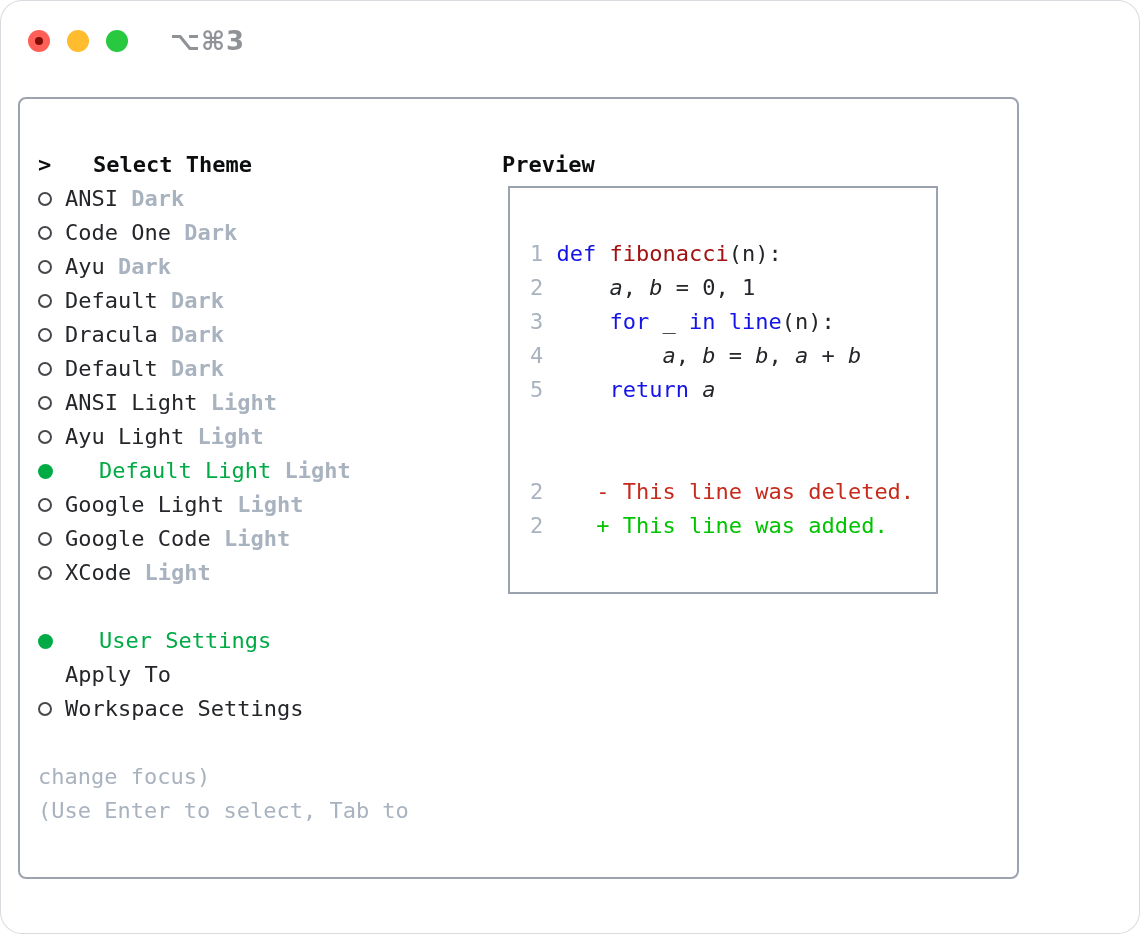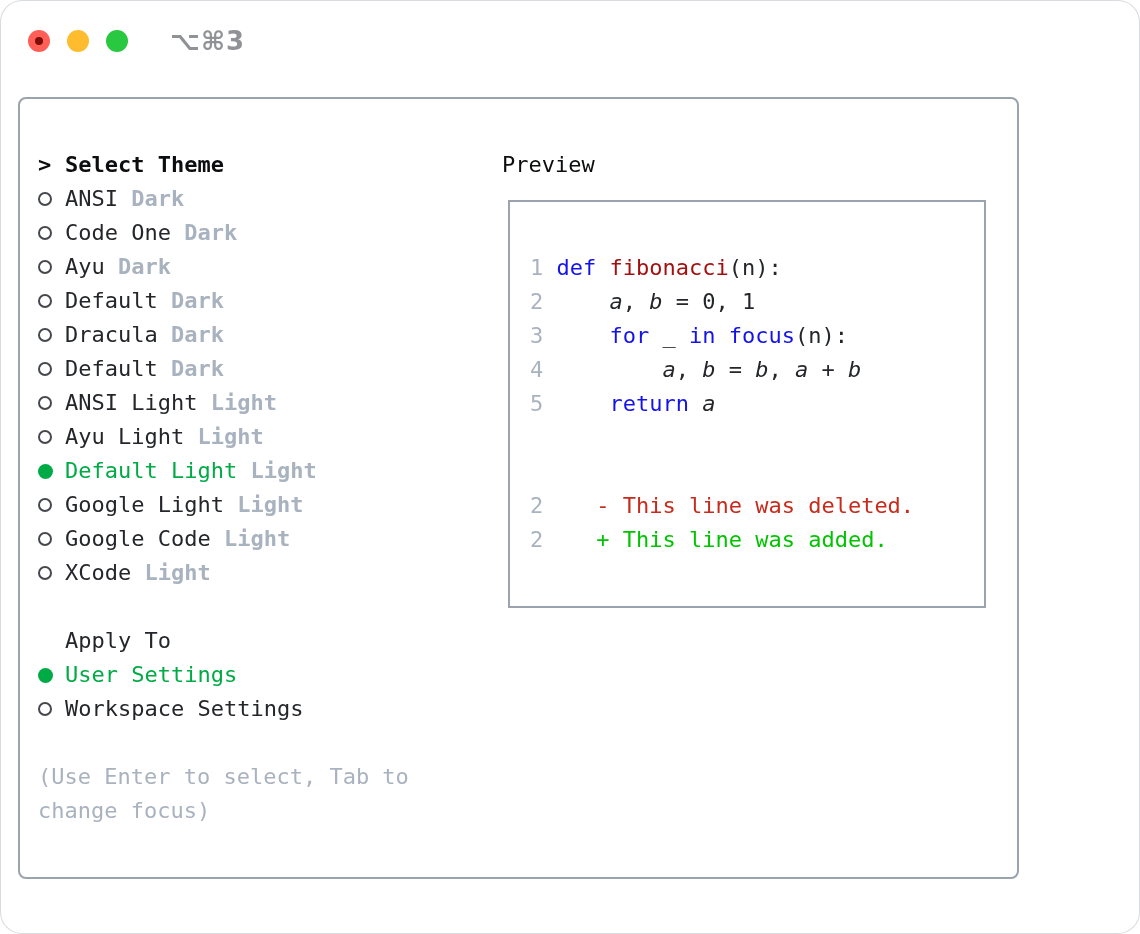--- a/index.html
+++ b/index.html
@@ -24,29 +24,29 @@
     position:absolute;left:18px;top:97px;width:997px;height:778px;
     border:2px solid var(--border-gray);border-radius:8px;background:#fff;
   }
   
   .left-col{position:absolute;left:18px;top:49px;font-size:22px;line-height:34px;color:var(--text-dark);}
   .tui-row{display:flex;height:34px;white-space:pre;}
   .tui-row .marker{width:27px;flex:0 0 27px;position:relative;}
   .radio{position:absolute;left:0;top:10px;width:14px;height:14px;border-radius:50%;box-sizing:border-box;border:2px solid #45484d;}
   .radio.on{border:none;background:var(--accent-green);width:15px;height:15px;top:9.5px;}
   .prompt{font-weight:bold;color:#0c0d0e;}
-  .hdr{font-weight:bold;color:#0c0d0e;}
-  .sel-name{color:var(--accent-green);}
+  .hdr{font-weight:bold;color:#0c0d0e;margin-left:28px;}
+  .sel-name{color:var(--accent-green);margin-left:34px;}
   .suffix{color:var(--muted-gray);font-weight:bold;}
   .spacer{height:34px;}
   .help-line{height:34px;white-space:pre;color:var(--muted-gray);}
   
-  .preview-title{position:absolute;left:482px;top:49px;font-size:22px;line-height:34px;font-weight:normal;color:#0c0d0e;}
+  .preview-title{position:absolute;left:482px;top:49px;font-size:22px;line-height:34px;font-weight:bold;color:#0c0d0e;}
   .preview-box{
-    position:absolute;left:488px;top:101px;width:478px;height:408px;
+    position:absolute;left:488px;top:87px;width:430px;height:408px;
     border:2px solid var(--border-gray);box-sizing:border-box;
     padding:15px 0 8px 20px;overflow:hidden;
   }
   .pv-line{height:34px;line-height:34px;font-size:22px;white-space:pre;color:var(--text-dark);}
   .ln{color:var(--muted-gray);}
   .kw{color:var(--keyword-blue);}
   .fn{color:var(--function-red);}
   .var{font-style:italic;}
   .pl{}
   .ctx{color:var(--context-gray);}
@@ -77,35 +77,35 @@
         <div class="tui-row"><span class="marker"><span class="radio"></span></span><span>Default</span><span class="suffix"> Dark</span></div>
         <div class="tui-row"><span class="marker"><span class="radio"></span></span><span>Dracula</span><span class="suffix"> Dark</span></div>
         <div class="tui-row"><span class="marker"><span class="radio"></span></span><span>Default</span><span class="suffix"> Dark</span></div>
         <div class="tui-row"><span class="marker"><span class="radio"></span></span><span>ANSI Light</span><span class="suffix"> Light</span></div>
         <div class="tui-row"><span class="marker"><span class="radio"></span></span><span>Ayu Light</span><span class="suffix"> Light</span></div>
         <div class="tui-row"><span class="marker"><span class="radio on"></span></span><span class="sel-name">Default Light</span><span class="suffix"> Light</span></div>
         <div class="tui-row"><span class="marker"><span class="radio"></span></span><span>Google Light</span><span class="suffix"> Light</span></div>
         <div class="tui-row"><span class="marker"><span class="radio"></span></span><span>Google Code</span><span class="suffix"> Light</span></div>
         <div class="tui-row"><span class="marker"><span class="radio"></span></span><span>XCode</span><span class="suffix"> Light</span></div>
         <div class="spacer"></div>
+        <div class="tui-row"><span class="marker"><span class="radio on"></span></span><span class="sel-name">User Settings</span></div>
         <div class="tui-row"><span class="marker"></span><span>Apply To</span></div>
-        <div class="tui-row"><span class="marker"><span class="radio on"></span></span><span class="sel-name">User Settings</span></div>
         <div class="tui-row"><span class="marker"><span class="radio"></span></span><span>Workspace Settings</span></div>
         <div class="spacer"></div>
+        <div class="help-line">change focus)</div>
         <div class="help-line">(Use Enter to select, Tab to</div>
-        <div class="help-line">change focus)</div>
       </div>
 
     <div class="preview-title">Preview</div>
 
     <div class="preview-box" id="preview-box">
         <div class="pv-line"><span class="ln"></span></div>
         <div class="pv-line"><span class="ln">1</span><span class="pl"> </span><span class="kw">def</span><span class="pl"> </span><span class="fn">fibonacci</span><span class="pl">(n):</span></div>
         <div class="pv-line"><span class="ln">2</span><span class="pl">     </span><span class="var">a</span><span class="pl">, </span><span class="var">b</span><span class="pl"> = 0, 1</span></div>
-        <div class="pv-line"><span class="ln">3</span><span class="pl">     </span><span class="kw">for</span><span class="pl"> _ </span><span class="kw">in</span><span class="pl"> </span><span class="kw">focus</span><span class="pl">(n):</span></div>
+        <div class="pv-line"><span class="ln">3</span><span class="pl">     </span><span class="kw">for</span><span class="pl"> _ </span><span class="kw">in</span><span class="pl"> </span><span class="kw">line</span><span class="pl">(n):</span></div>
         <div class="pv-line"><span class="ln">4</span><span class="pl">         </span><span class="var">a</span><span class="pl">, </span><span class="var">b</span><span class="pl"> = </span><span class="var">b</span><span class="pl">, </span><span class="var">a</span><span class="pl"> + </span><span class="var">b</span></div>
         <div class="pv-line"><span class="ln">5</span><span class="pl">     </span><span class="kw">return</span><span class="pl"> </span><span class="var">a</span></div>
         <div class="pv-line"><span class="ln"></span></div>
         <div class="pv-line"><span class="ln"></span></div>
         <div class="pv-line"><span class="ln">2</span><span class="del">    - This line was deleted.</span></div>
         <div class="pv-line"><span class="ln">2</span><span class="add">    + This line was added.</span></div>
       </div>
 
   </div>
 </div>

